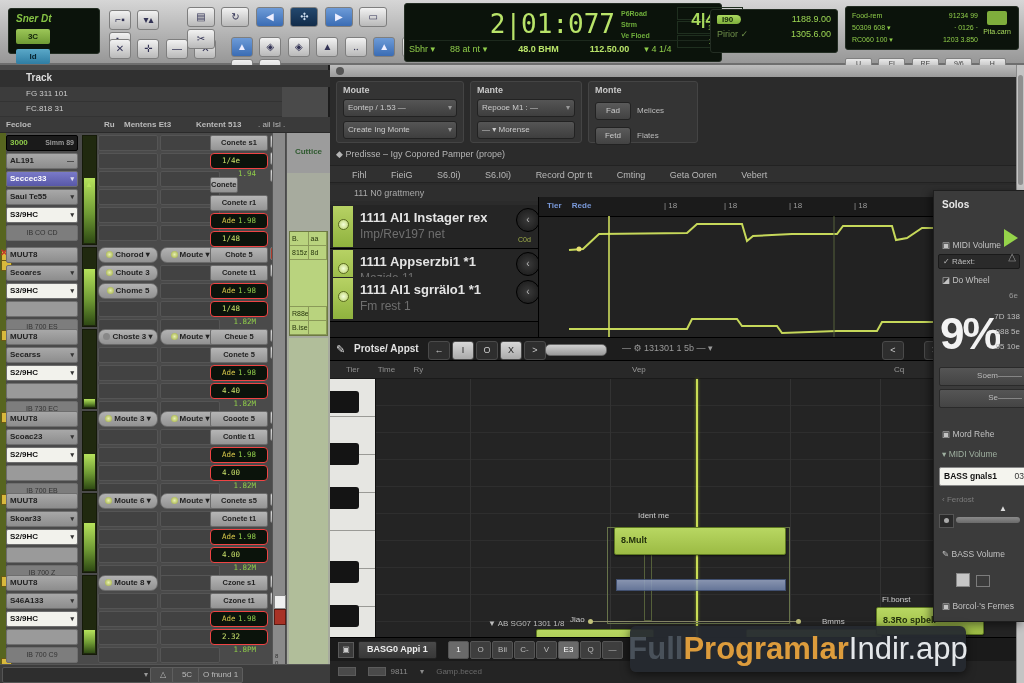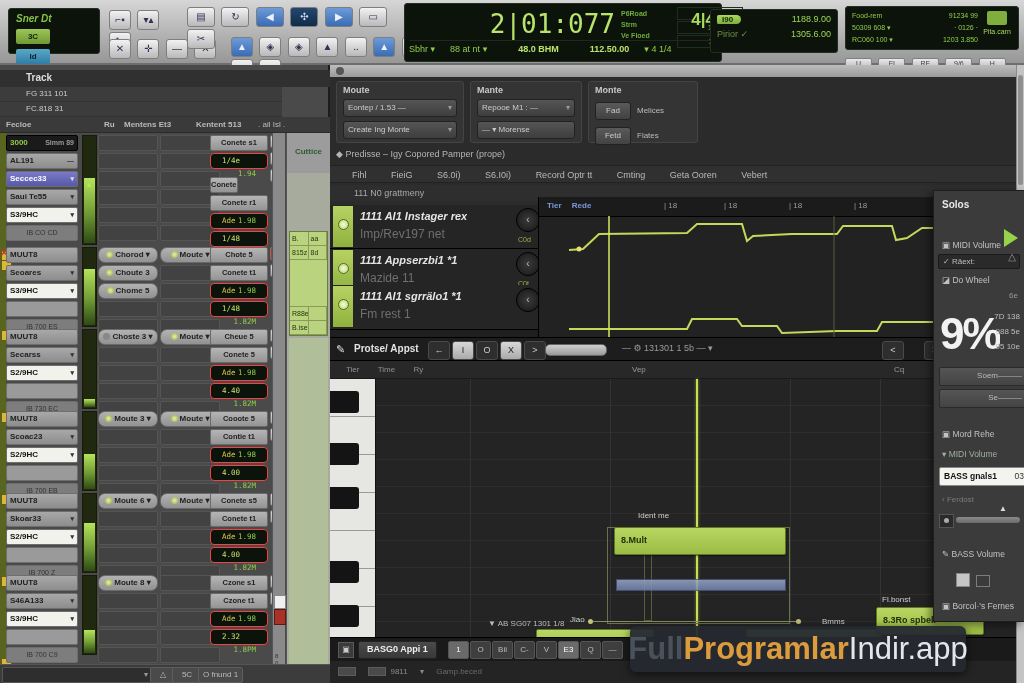--- a/index.html
+++ b/index.html
@@ -92,21 +92,21 @@
   .slbl{display:inline-block;color:#bbb;font-size:8px;}
   .preset{left:6px;top:84px;width:600px;color:#b5b5b5;font-size:9px;}
   .menurow{left:0;top:100px;width:694px;height:18px;background:#303030;border-top:1px solid #222;border-bottom:1px solid #222;color:#b9b9b9;font-size:9px;line-height:18px;}
   .menurow span{margin-left:22px;}
   .groupline{left:0;top:120px;width:694px;height:16px;color:#a9a9a9;font-size:9px;line-height:16px;padding-left:24px;background:#2e2e2e;}
   
   .mtrk{left:0;top:140px;width:290px;height:132px;background:#1f1f1f;}
   .mrow{position:absolute;left:0;width:290px;height:43px;border-bottom:1px solid #000;background:#252525;}
   .mbar{position:absolute;left:3px;top:1px;width:20px;height:41px;background:linear-gradient(#b7d264,#8fb23e);}
   .mdot{position:absolute;left:8px;top:14px;width:9px;height:9px;border-radius:50%;background:radial-gradient(#f4ffd8,#b8cf6a);border:1px solid #5a6a22;}
-  .mname{position:absolute;left:30px;top:5px;font-size:11px;font-weight:bold;color:#e4e4e4;font-style:italic;}
+  .mname{position:absolute;left:30px;top:5px;font-size:13px;font-weight:bold;color:#e4e4e4;}
   .msub{position:absolute;left:30px;top:22px;font-size:12px;color:#6f6f6f;}
   .mbtns{position:absolute;right:8px;top:3px;width:96px;height:38px;}
   .cbtn2{position:absolute;width:22px;height:22px;border-radius:50%;background:radial-gradient(#3a3a3a,#161616);border:1px solid #000;color:#bbb;font-size:10px;text-align:center;line-height:21px;}
   .ctxt{position:absolute;font-size:7px;color:#9fae4a;}
   
   .lane{left:208px;top:132px;width:486px;height:140px;background:#222;border-left:1px solid #000;}
   .ruler{position:absolute;left:0;top:0;width:486px;height:19px;background:#1b1b1b;border-bottom:1px solid #000;color:#8a8a8a;font-size:8px;line-height:18px;}
   .ruler .tab{color:#7a9adb;margin-left:8px;font-weight:bold;}
   .ruler .tick{position:absolute;top:0;color:#9a9a9a;}
   .lanebtns{position:absolute;right:4px;top:2px;color:#c8b24a;font-size:9px;}
@@ -640,21 +640,21 @@
         <div class="msub txt">Mazide 11</div>
         <div class="mbtns">
           <div class="cbtn2" style="left:0;top:0">‹</div>
           <div class="cbtn2" style="left:30px;top:0">›</div>
           <div class="cbtn2" style="left:60px;top:0">O</div>
           <div class="ctxt" style="left:2px;top:28px">C0t</div>
           <div class="ctxt" style="left:32px;top:28px">510</div>
           <div class="cbtn2" style="left:60px;top:26px;width:16px;height:16px;line-height:15px;font-size:8px">⋏</div>
         </div>
       </div>
-      <div class="mrow" style="top:80px;height:44px">
+      <div class="mrow" style="top:72px;height:44px">
         <div class="mbar"></div>
           <div class="mdot"></div>
         <div class="mname txt">1111 AI1 sgrrälo1 *1</div>
         <div class="msub txt">Fm rest 1</div>
         <div class="mbtns">
           <div class="cbtn2" style="left:0;top:0">‹</div>
           <div class="cbtn2" style="left:30px;top:0">›</div>
           <div class="cbtn2" style="left:60px;top:0">O</div>
         </div>
       </div>

